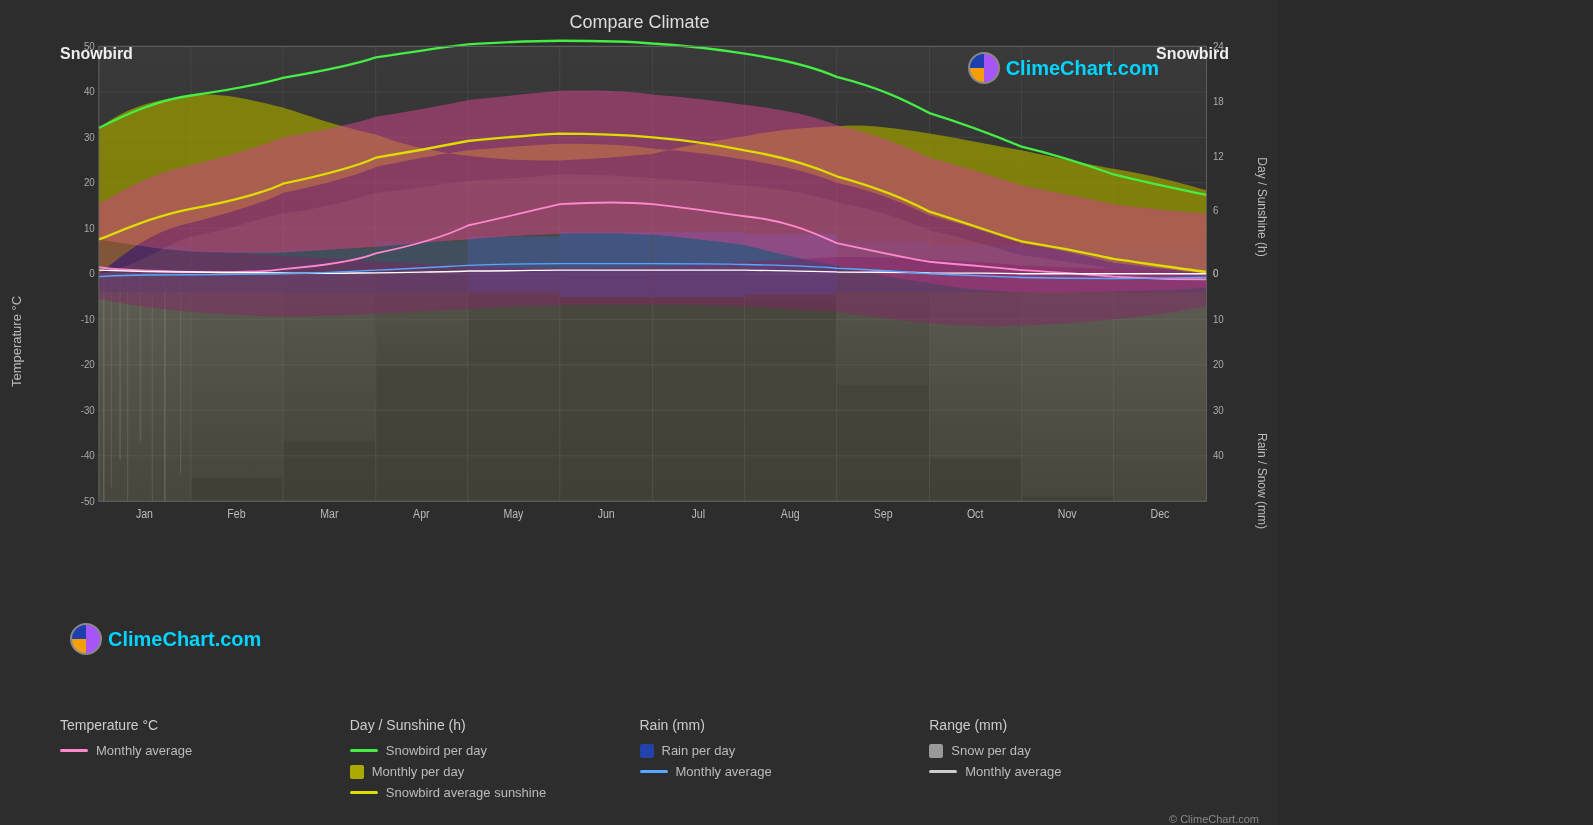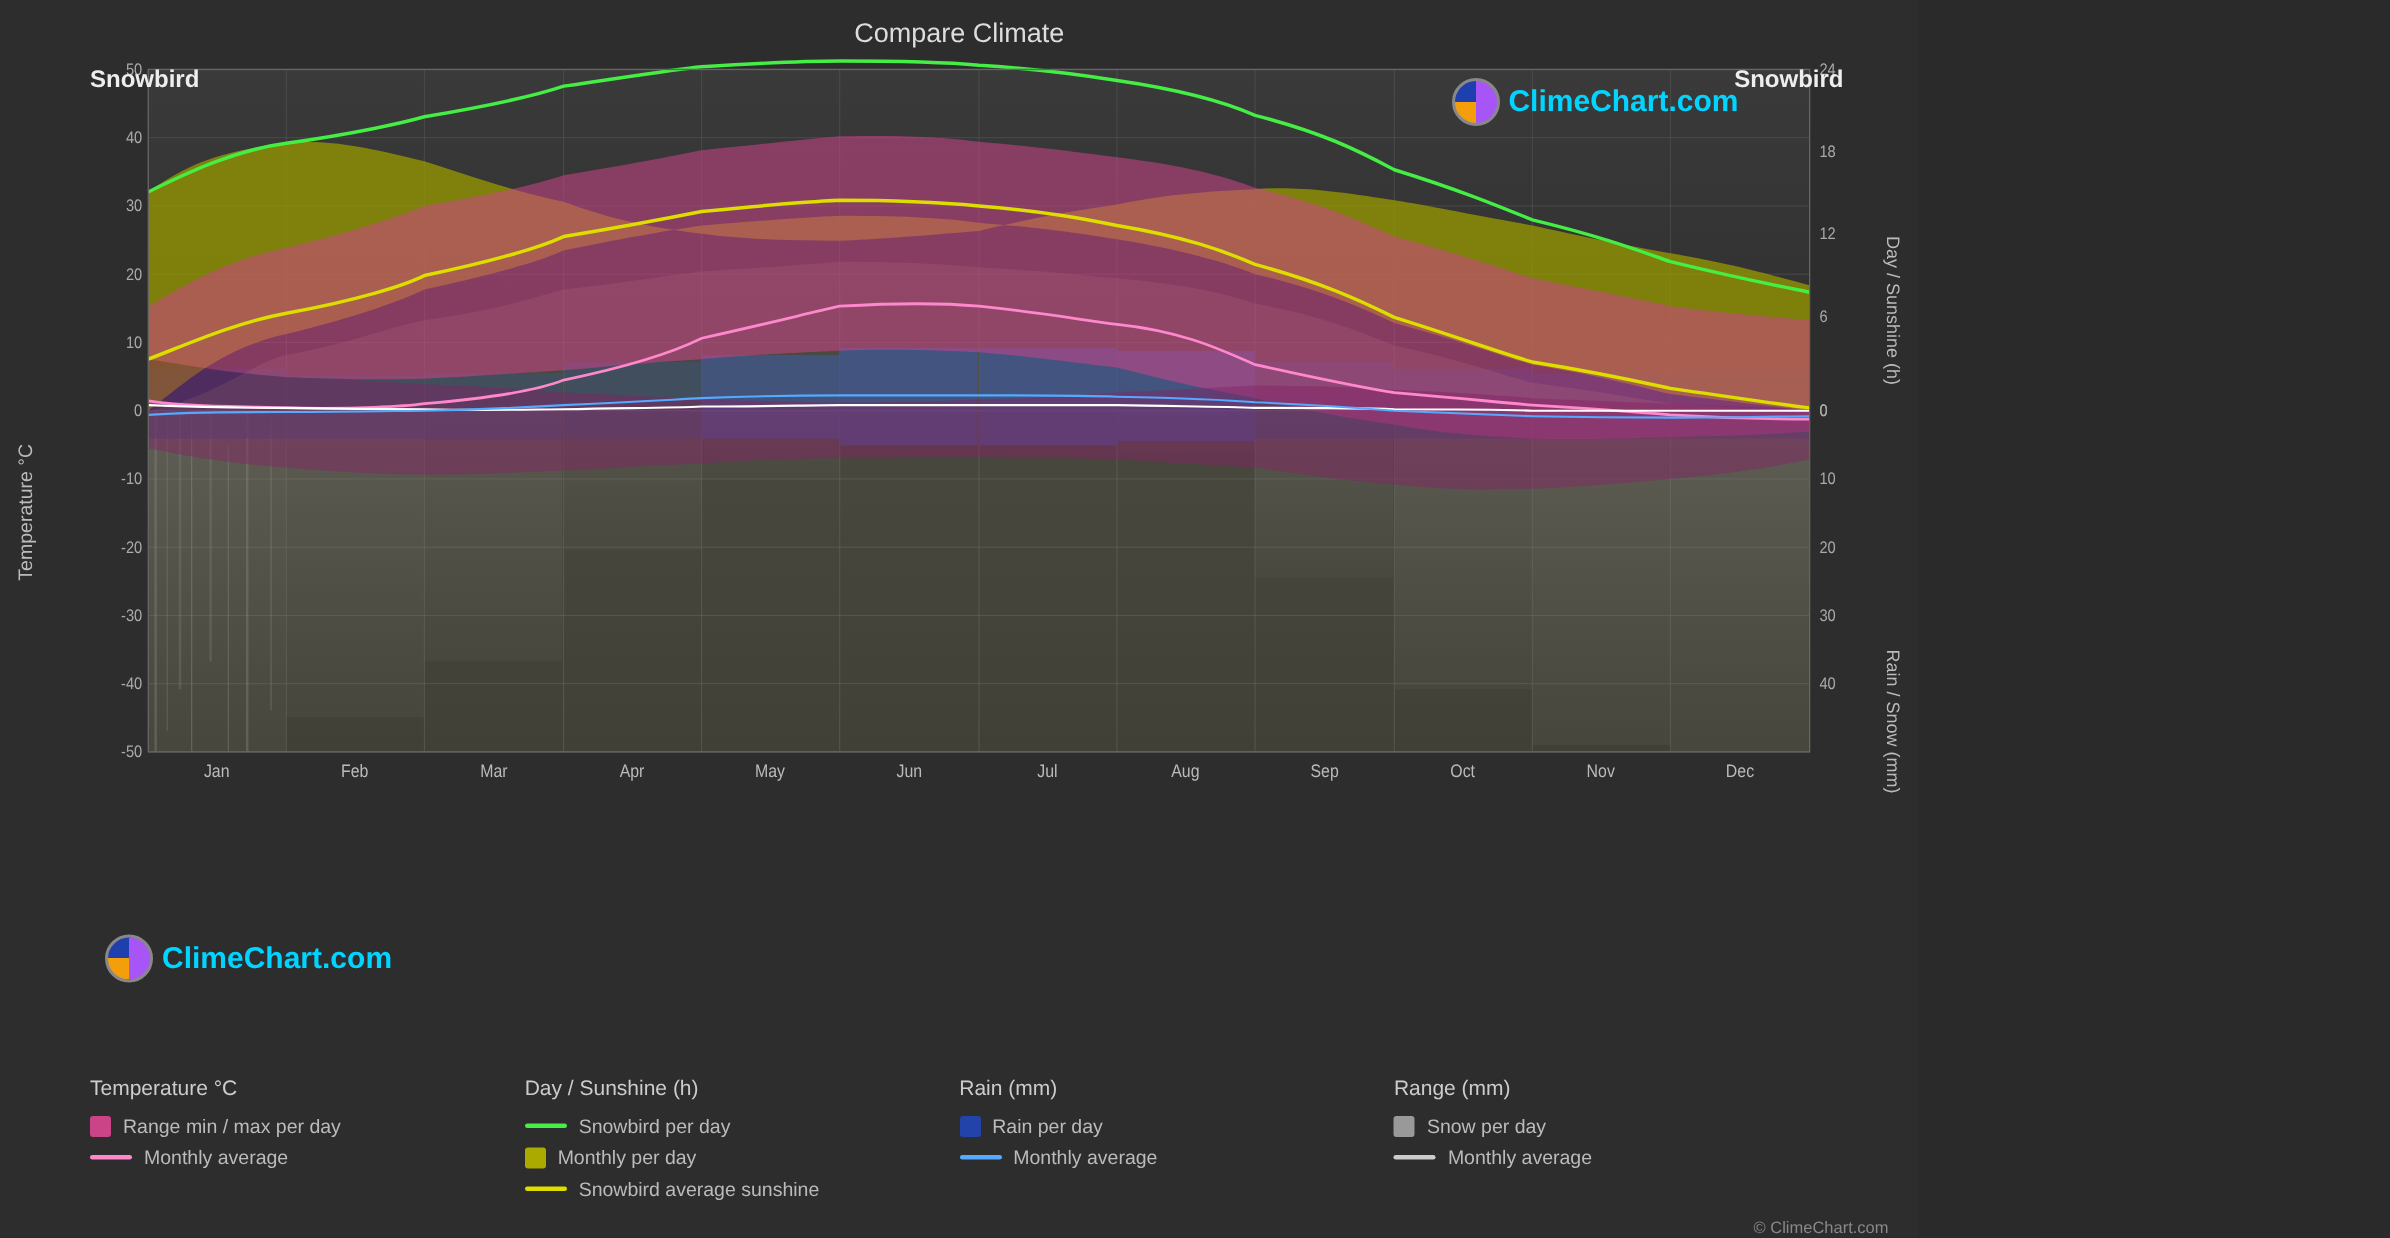--- a/index.html
+++ b/index.html
@@ -348,24 +348,20 @@
       </svg>
 
     </div>
   </div>
 
   <div class="legend-area">
 
     <div class="legend-section">
       <div class="legend-section-title">Temperature °C</div>
       <div class="legend-item">
-        <div class="legend-swatch-rect" style="background:#cc4488;"></div>
-        <span>Range min / max per day</span>
-      </div>
-      <div class="legend-item">
         <div class="legend-line" style="background:#ff88cc;"></div>
         <span>Monthly average</span>
       </div>
     </div>
 
     <div class="legend-section">
       <div class="legend-section-title">Day / Sunshine (h)</div>
       <div class="legend-item">
         <div class="legend-line" style="background:#44ee44;"></div>
         <span>Snowbird per day</span>

